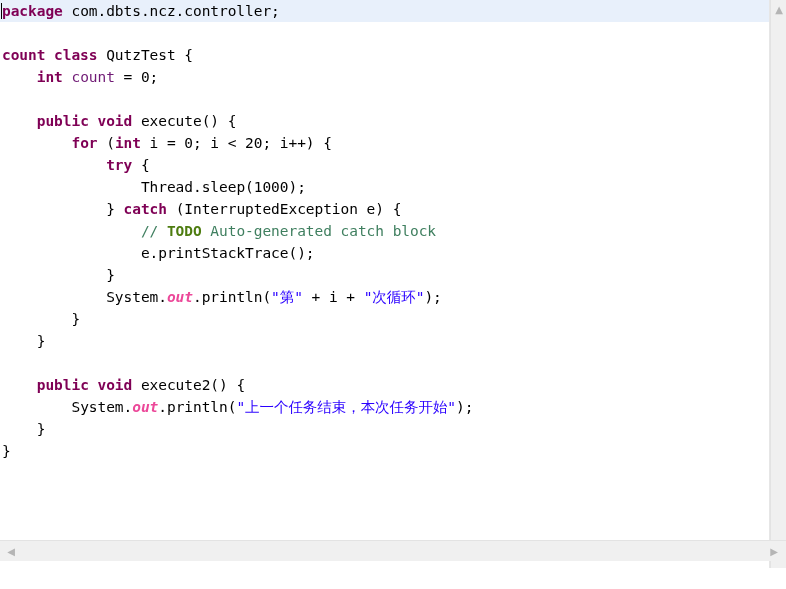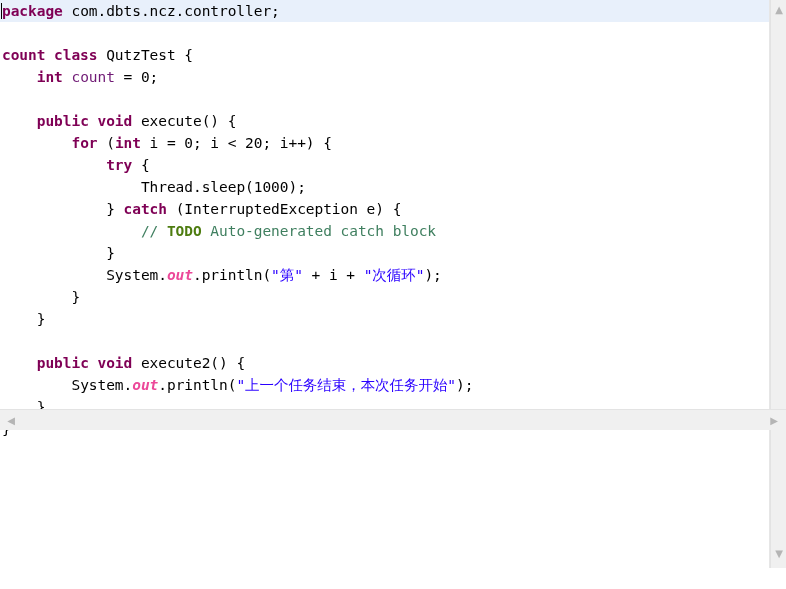--- a/index.html
+++ b/index.html
@@ -10,21 +10,21 @@
   body {
     width: 786px;
     height: 589px;
     overflow: hidden;
     font-family: "DejaVu Sans Mono", "Liberation Mono", monospace;
   }
 
   #editor-window {
     position: relative;
     width: 786px;
-    height: 430px;
+    height: 561px;
     background: #ffffff;
     box-sizing: border-box;
   }
 
   
   #code-area {
     position: absolute;
     left: 0;
     top: 0;
     width: 770px;
@@ -163,20 +163,21 @@
         <div class="code-line">&nbsp;</div>
         <div class="code-line"><span class="kw">count class</span><span class="plain"> QutzTest {</span></div>
         <div class="code-line"><span class="plain">    </span><span class="kw">int</span><span class="plain"> </span><span class="field">count</span><span class="plain"> = 0;</span></div>
         <div class="code-line">&nbsp;</div>
         <div class="code-line"><span class="plain">    </span><span class="kw">public void</span><span class="plain"> execute() {</span></div>
         <div class="code-line"><span class="plain">        </span><span class="kw">for</span><span class="plain"> (</span><span class="kw">int</span><span class="plain"> i = 0; i &lt; 20; i++) {</span></div>
         <div class="code-line"><span class="plain">            </span><span class="kw">try</span><span class="plain"> {</span></div>
         <div class="code-line"><span class="plain">                </span><span class="plain">Thread.</span><span class="statmth">sleep</span><span class="plain">(1000);</span></div>
         <div class="code-line"><span class="plain">            </span><span class="plain">} </span><span class="kw">catch</span><span class="plain"> (InterruptedException e) {</span></div>
         <div class="code-line"><span class="plain">                </span><span class="cmt">// </span><span class="todo">TODO</span><span class="cmt"> Auto-generated catch block</span></div>
+        <div class="code-line"><span class="plain">                </span><span class="plain">e.printStackTrace();</span></div>
         <div class="code-line"><span class="plain">            </span><span class="plain">}</span></div>
         <div class="code-line"><span class="plain">            </span><span class="plain">System.</span><span class="statfld">out</span><span class="plain">.println(</span><span class="str">"第"</span><span class="plain"> + i + </span><span class="str">"次循环"</span><span class="plain">);</span></div>
         <div class="code-line"><span class="plain">        </span><span class="plain">}</span></div>
         <div class="code-line"><span class="plain">    </span><span class="plain">}</span></div>
         <div class="code-line">&nbsp;</div>
         <div class="code-line"><span class="plain">    </span><span class="kw">public void</span><span class="plain"> execute2() {</span></div>
         <div class="code-line"><span class="plain">        </span><span class="plain">System.</span><span class="statfld">out</span><span class="plain">.println(</span><span class="str">"上一个任务结束，本次任务开始"</span><span class="plain">);</span></div>
         <div class="code-line"><span class="plain">    </span><span class="plain">}</span></div>
         <div class="code-line"><span class="plain">}</span></div>
       </div>

